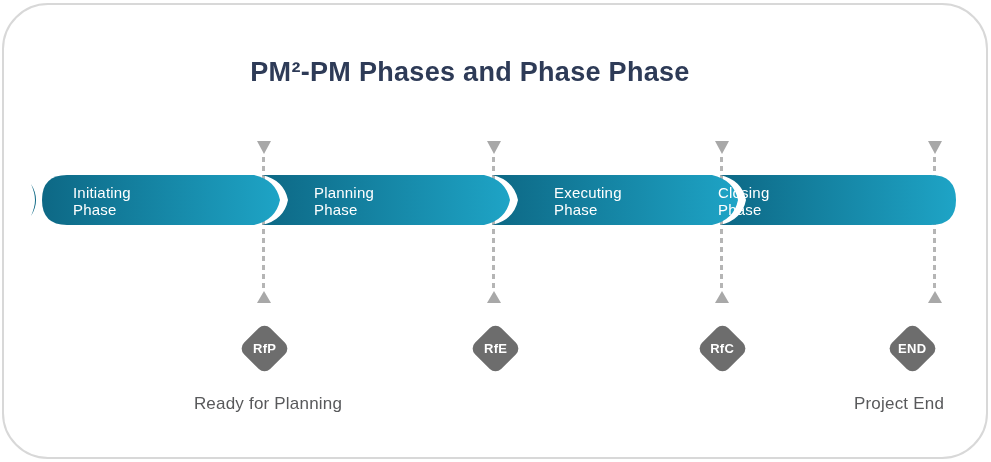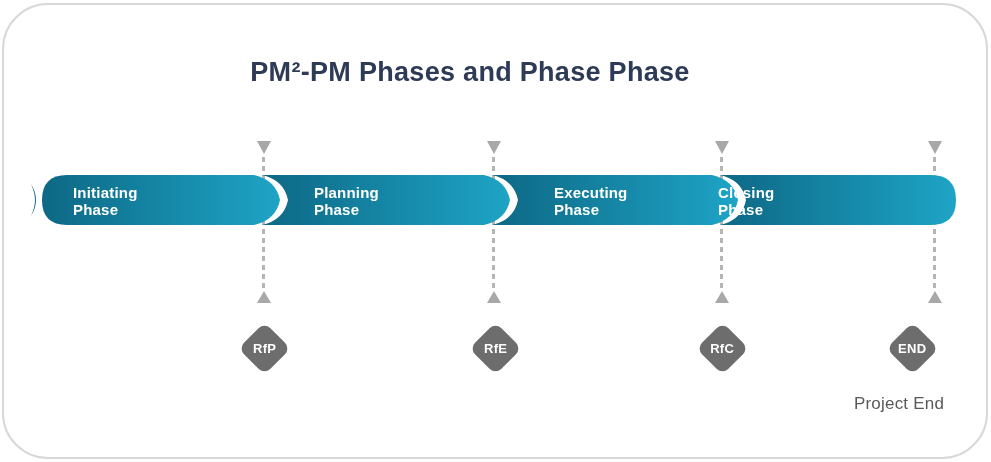--- a/index.html
+++ b/index.html
@@ -26,21 +26,21 @@
     border-left:7px solid transparent;border-right:7px solid transparent;
     border-top:13px solid #a8a8a8;
   }
   .tri-up{
     position:absolute;top:291px;width:0;height:0;z-index:1;
     border-left:7px solid transparent;border-right:7px solid transparent;
     border-bottom:12px solid #a8a8a8;
   }
   .phase-label{
     position:absolute;top:184px;z-index:3;color:#ffffff;font-size:15px;
-    font-weight:bold;line-height:17px;white-space:pre-line;letter-spacing:0.2px;
+    font-weight:normal;line-height:17px;white-space:pre-line;letter-spacing:0.2px;
   }
   .diamond{
     position:absolute;top:330px;width:37px;height:37px;background:#6d6d6d;
     border-radius:8px;transform:rotate(45deg);z-index:3;
     display:flex;align-items:center;justify-content:center;
   }
   .diamond span{
     transform:rotate(-45deg);color:#ffffff;font-size:13px;font-weight:600;
     letter-spacing:0.3px;
   }
@@ -115,15 +115,16 @@
   <div class="diamond" style="left:477px">
     <span>RfE</span>
   </div>
   <div class="diamond" style="left:704px">
     <span>RfC</span>
   </div>
   <div class="diamond" style="left:894px">
     <span>END</span>
   </div>
 
+  <div class="gate-label" style="left:158px">Ready for Planning</div>
   <div class="gate-label" style="left:789px">Project End</div>
 
 </div>
 
 </body></html>

